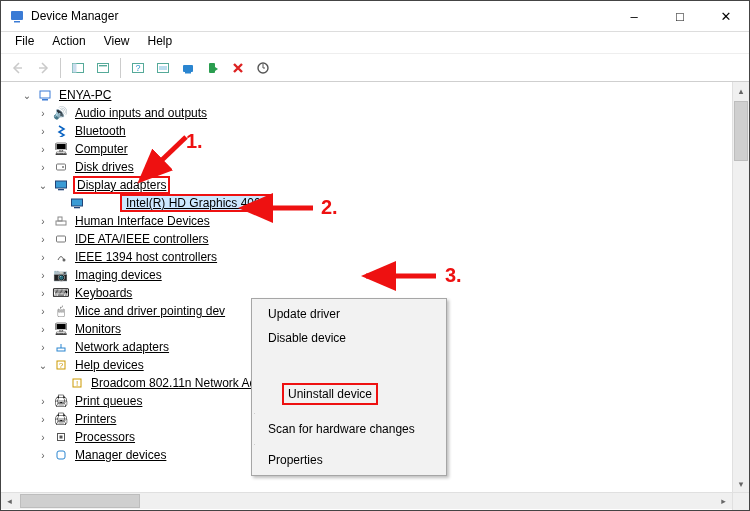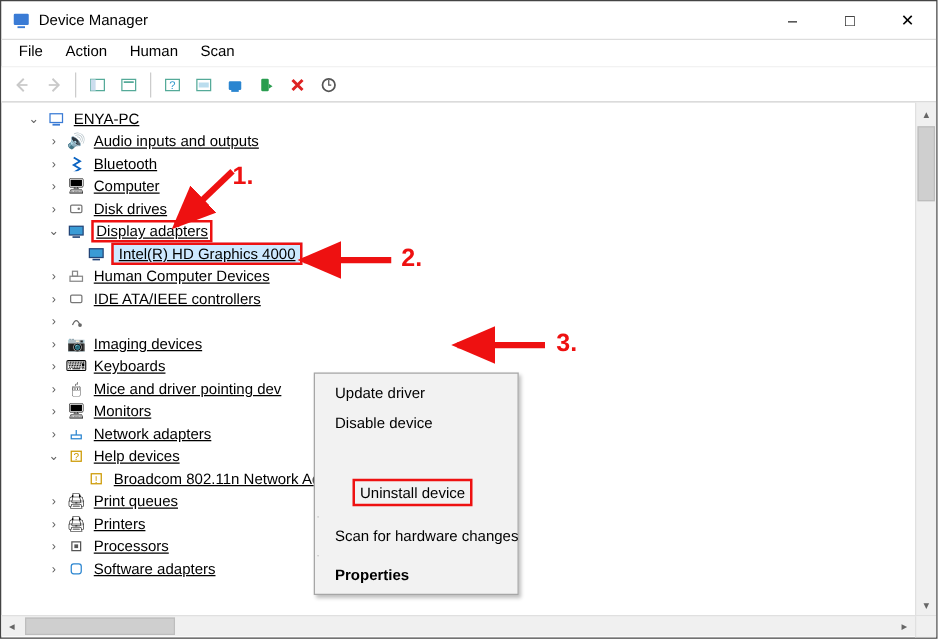--- a/index.html
+++ b/index.html
@@ -25,21 +25,21 @@
   .hthumb { height:14px; width:120px; margin-left:2px; background:#cfcfcf; border:1px solid #bdbdbd; }
   ul.tree, ul.tree ul { list-style: none; margin: 0; padding: 0; }
   ul.tree { padding: 4px 0 4px 4px; }
   ul.tree li { position: relative; padding-left: 16px; white-space: nowrap; }
   .row { display: flex; align-items: center; height: 18px; gap: 4px; }
   .caret { width: 12px; display:inline-flex; justify-content:center; font-size:10px; color:#606060; }
   .devicon { width:16px; height:16px; display:inline-flex; align-items:center; justify-content:center; font-size:12px; }
   .label { padding: 0 2px; text-decoration: underline; }
   .hl { background: #cde8ff; }
   .redbox { border: 2px solid #e11; }
-  .ctxmenu { position:absolute; left:250px; top:216px; width:164px; background:#f2f2f2; border:1px solid #a6a6a6; box-shadow:2px 2px 3px rgba(0,0,0,.25); padding:3px 0; font-size:12px; z-index:10; }
+  .ctxmenu { position:absolute; left:250px; top:216px; width:196px; background:#f2f2f2; border:1px solid #a6a6a6; box-shadow:2px 2px 3px rgba(0,0,0,.25); padding:3px 0; font-size:12px; z-index:10; }
   .ctx { padding:5px 16px; white-space:nowrap; }
   .ctx.sep { height:0; border-top:1px solid #d0d0d0; margin:3px 2px; padding:0; }
   .anno { position:absolute; pointer-events:none; color:#e11; font-weight:bold; font-size:20px; z-index:20; }
   .anno svg { overflow:visible; }
 </style>
 </head>
 <body>
 
 <div class="titlebar">
   <span class="icon">
@@ -52,22 +52,22 @@
   <div class="winbtns">
     <div class="winbtn">–</div>
     <div class="winbtn">□</div>
     <div class="winbtn">✕</div>
   </div>
 </div>
 
 <div class="menubar">
   <div class="menuitem">File</div>
   <div class="menuitem">Action</div>
-  <div class="menuitem">Human</div>
-  <div class="menuitem">Scan</div>
+  <div class="menuitem">View</div>
+  <div class="menuitem">Help</div>
 </div>
 
 <div class="toolbar">
   <div class="tbtn disabled">
       <svg width="14" height="14">
         <path d="M8 2 L3 7 L8 12" stroke="#888" fill="none" stroke-width="1.5"></path>
         <rect x="3" y="6.3" width="8" height="1.4" fill="#888"></rect>
       </svg>
     </div>
   <div class="tbtn disabled">
@@ -193,35 +193,35 @@
             <ul>
               <li>
                   <div class="row">
                     <span class="caret">&nbsp;</span>
                     <span class="devicon">
                       <svg width="14" height="12">
                         <rect x="1.5" y="2" width="11" height="7" fill="#3a9bd5" stroke="#247"></rect>
                         <rect x="4" y="10" width="6" height="1.3" fill="#247"></rect>
                       </svg>
                     </span>
-                    <span class="label hl redbox" style="padding:0 4px;">Intel(R) HD Graphics 4000</span>
+                    <span class="label hl redbox" style="padding:0 4px;margin-left:31px;">Intel(R) HD Graphics 4000</span>
                   </div>
                 </li>
             </ul>
           </li>
           <li>
               <div class="row">
                 <span class="caret">›</span>
                 <span class="devicon">
                   <svg width="12" height="12">
                     <rect x="1" y="6" width="10" height="4" fill="none" stroke="#888"></rect>
                     <rect x="3" y="2" width="4" height="4" fill="none" stroke="#888"></rect>
                   </svg>
                 </span>
-                <span class="label">Human Computer Devices</span>
+                <span class="label">Human Interface Devices</span>
               </div>
             </li>
           <li>
               <div class="row">
                 <span class="caret">›</span>
                 <span class="devicon">
                   <svg width="12" height="12">
                     <rect x="1.5" y="3" width="9" height="6" rx="1" fill="none" stroke="#777"></rect>
                   </svg>
                 </span>
@@ -230,20 +230,21 @@
             </li>
           <li>
               <div class="row">
                 <span class="caret">›</span>
                 <span class="devicon">
                   <svg width="12" height="12">
                     <path d="M3 9 Q6 2 9 9" stroke="#666" fill="none"></path>
                     <circle cx="9" cy="9" r="1.5" fill="#666"></circle>
                   </svg>
                 </span>
+                <span class="label">IEEE 1394 host controllers</span>
               </div>
             </li>
           <li>
               <div class="row">
                 <span class="caret">›</span>
                 <span class="devicon">📷</span>
                 <span class="label">Imaging devices</span>
               </div>
             </li>
           <li>
@@ -332,36 +333,36 @@
               </div>
             </li>
           <li>
               <div class="row">
                 <span class="caret">›</span>
                 <span class="devicon">
                   <svg width="12" height="12">
                     <rect x="2" y="2" width="8" height="8" rx="2" fill="none" stroke="#2a85d0"></rect>
                   </svg>
                 </span>
-                <span class="label">Software adapters</span>
+                <span class="label">Manager devices</span>
               </div>
             </li>
         </ul>
       </li>
     </ul>
   </div>
 
   <div class="ctxmenu">
     <div class="ctx">Update driver</div>
     <div class="ctx">Disable device</div>
     <div class="ctx" style="display:inline-block; margin-left:14px;"><span class="redbox" style="padding:2px 4px; display:inline-block;margin-top:28px;">Uninstall device</span></div>
     <div class="ctx sep"></div>
     <div class="ctx">Scan for hardware changes</div>
     <div class="ctx sep"></div>
-    <div class="ctx" style="font-weight:bold;">Properties</div>
+    <div class="ctx" style="font-weight:normal;">Properties</div>
   </div>
 
   <div class="anno" style="left:130px; top:40px;">
     <svg width="70" height="70">
         <defs>
           <marker id="ah1" markerWidth="8" markerHeight="8" refX="6" refY="3" orient="auto">
             <path d="M0,0 L7,3 L0,6 Z" fill="#e11"></path>
           </marker>
         </defs>
         <line x1="55" y1="15" x2="10" y2="58" stroke="#e11" stroke-width="5" marker-end="url(#ah1)"></line>

